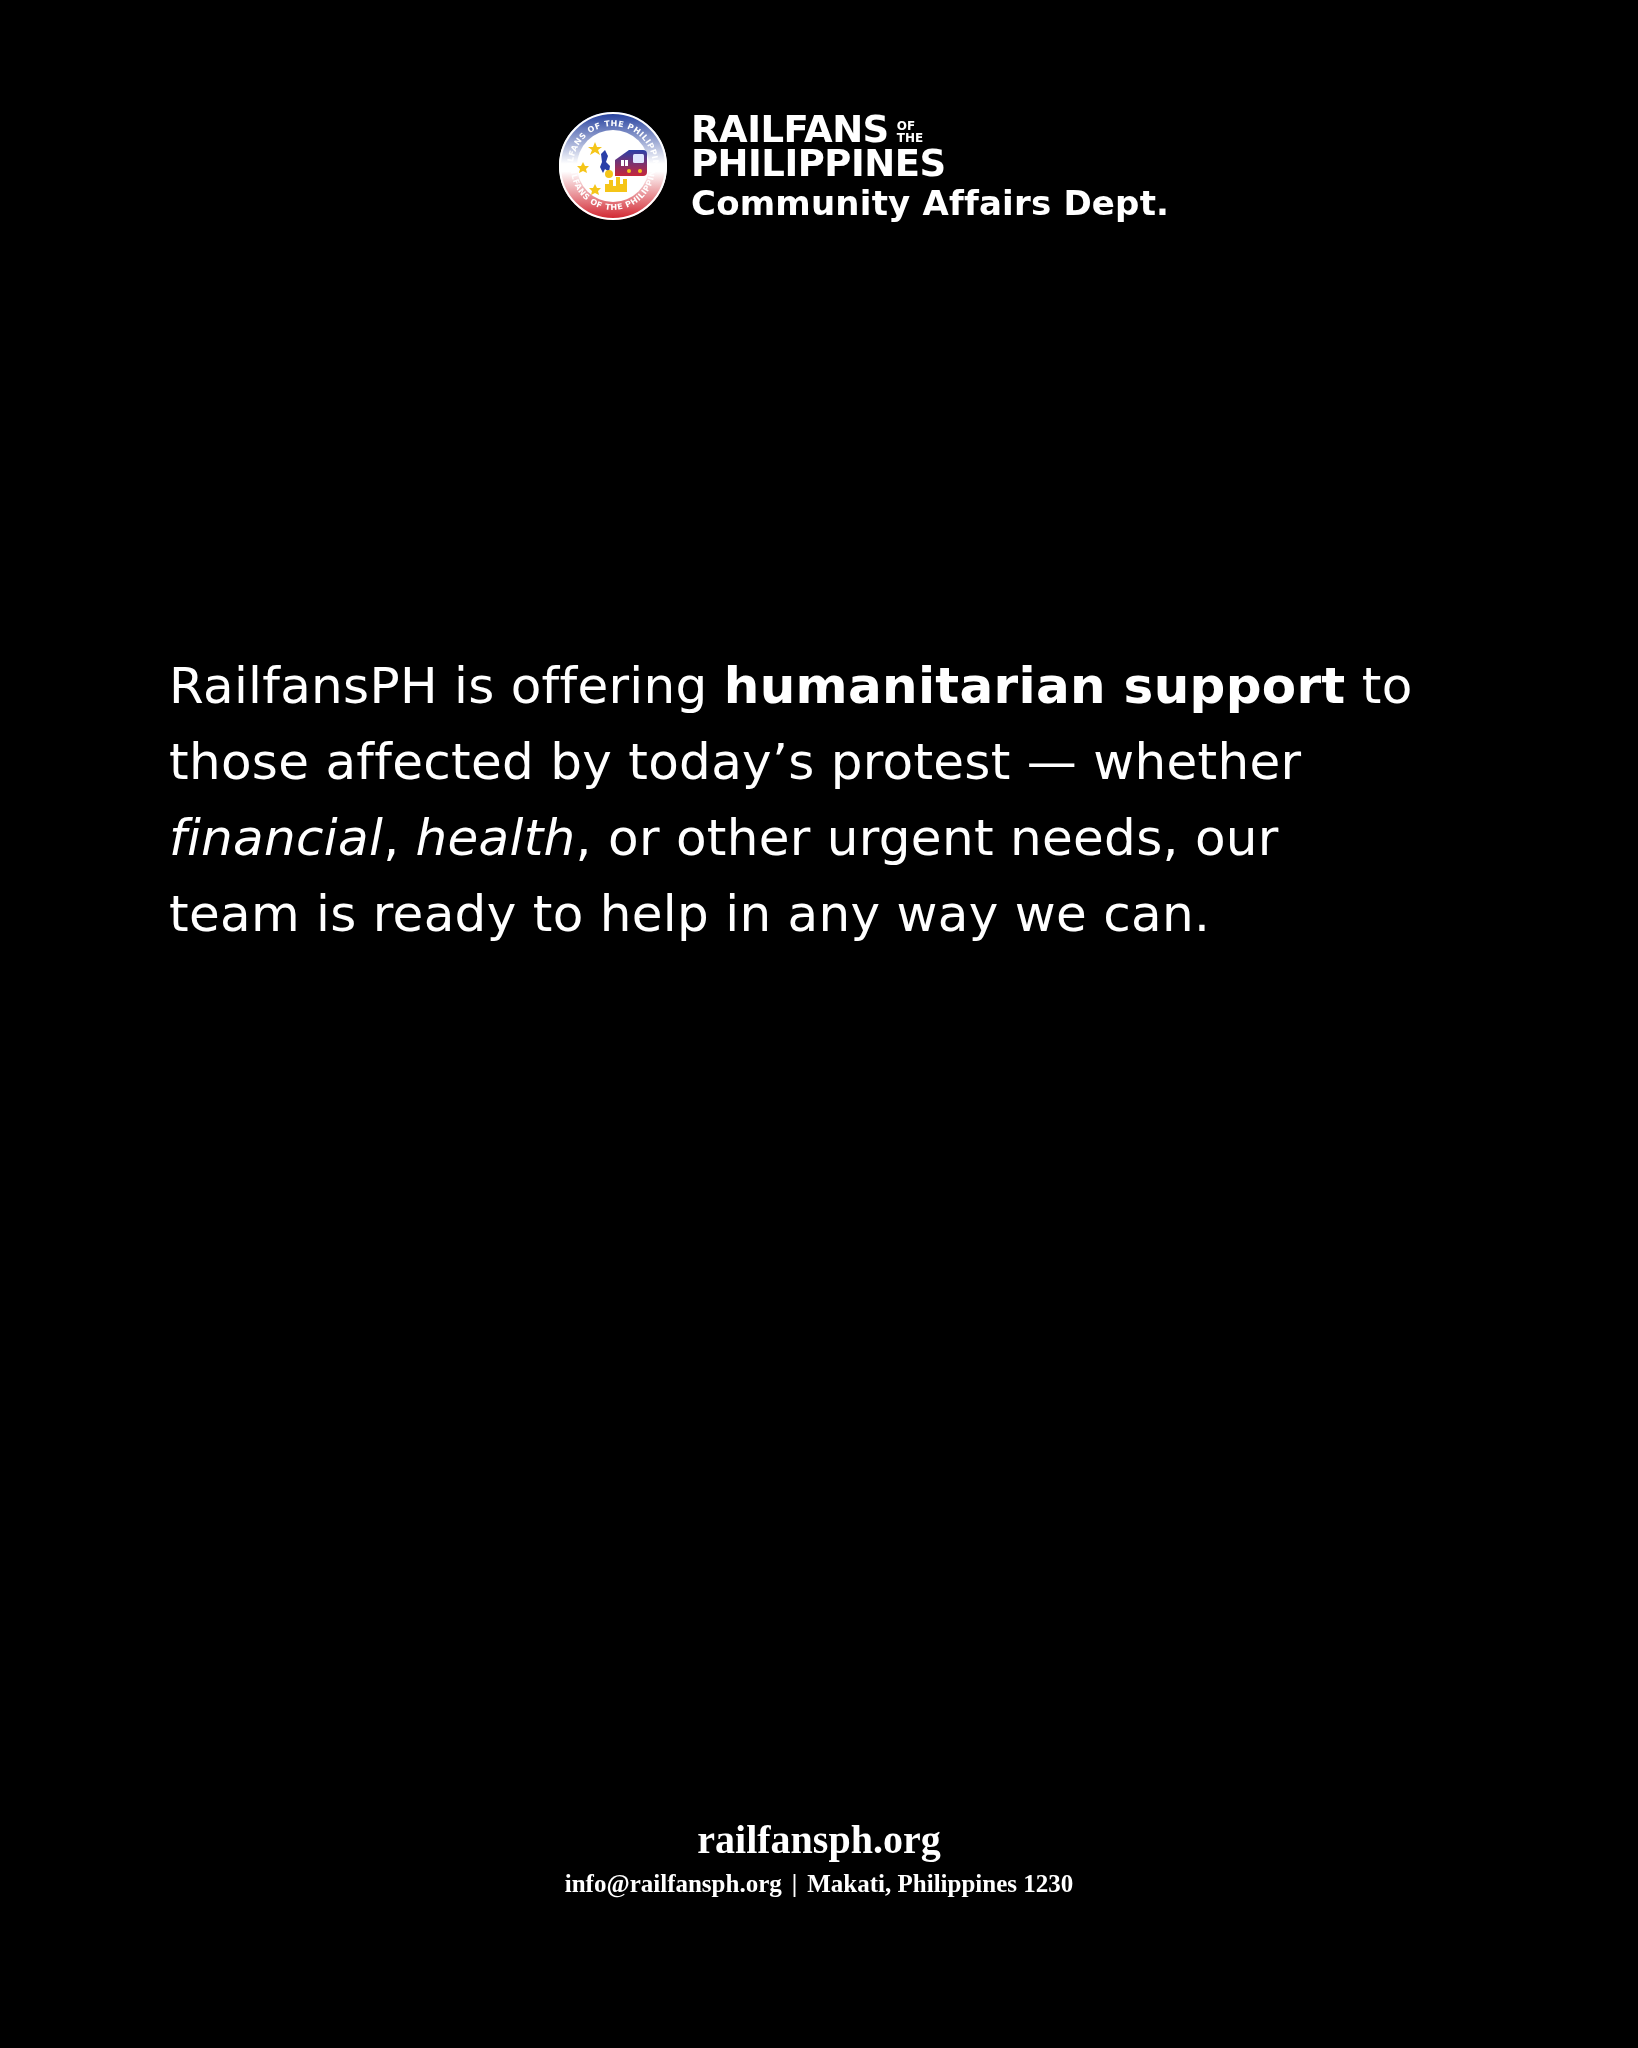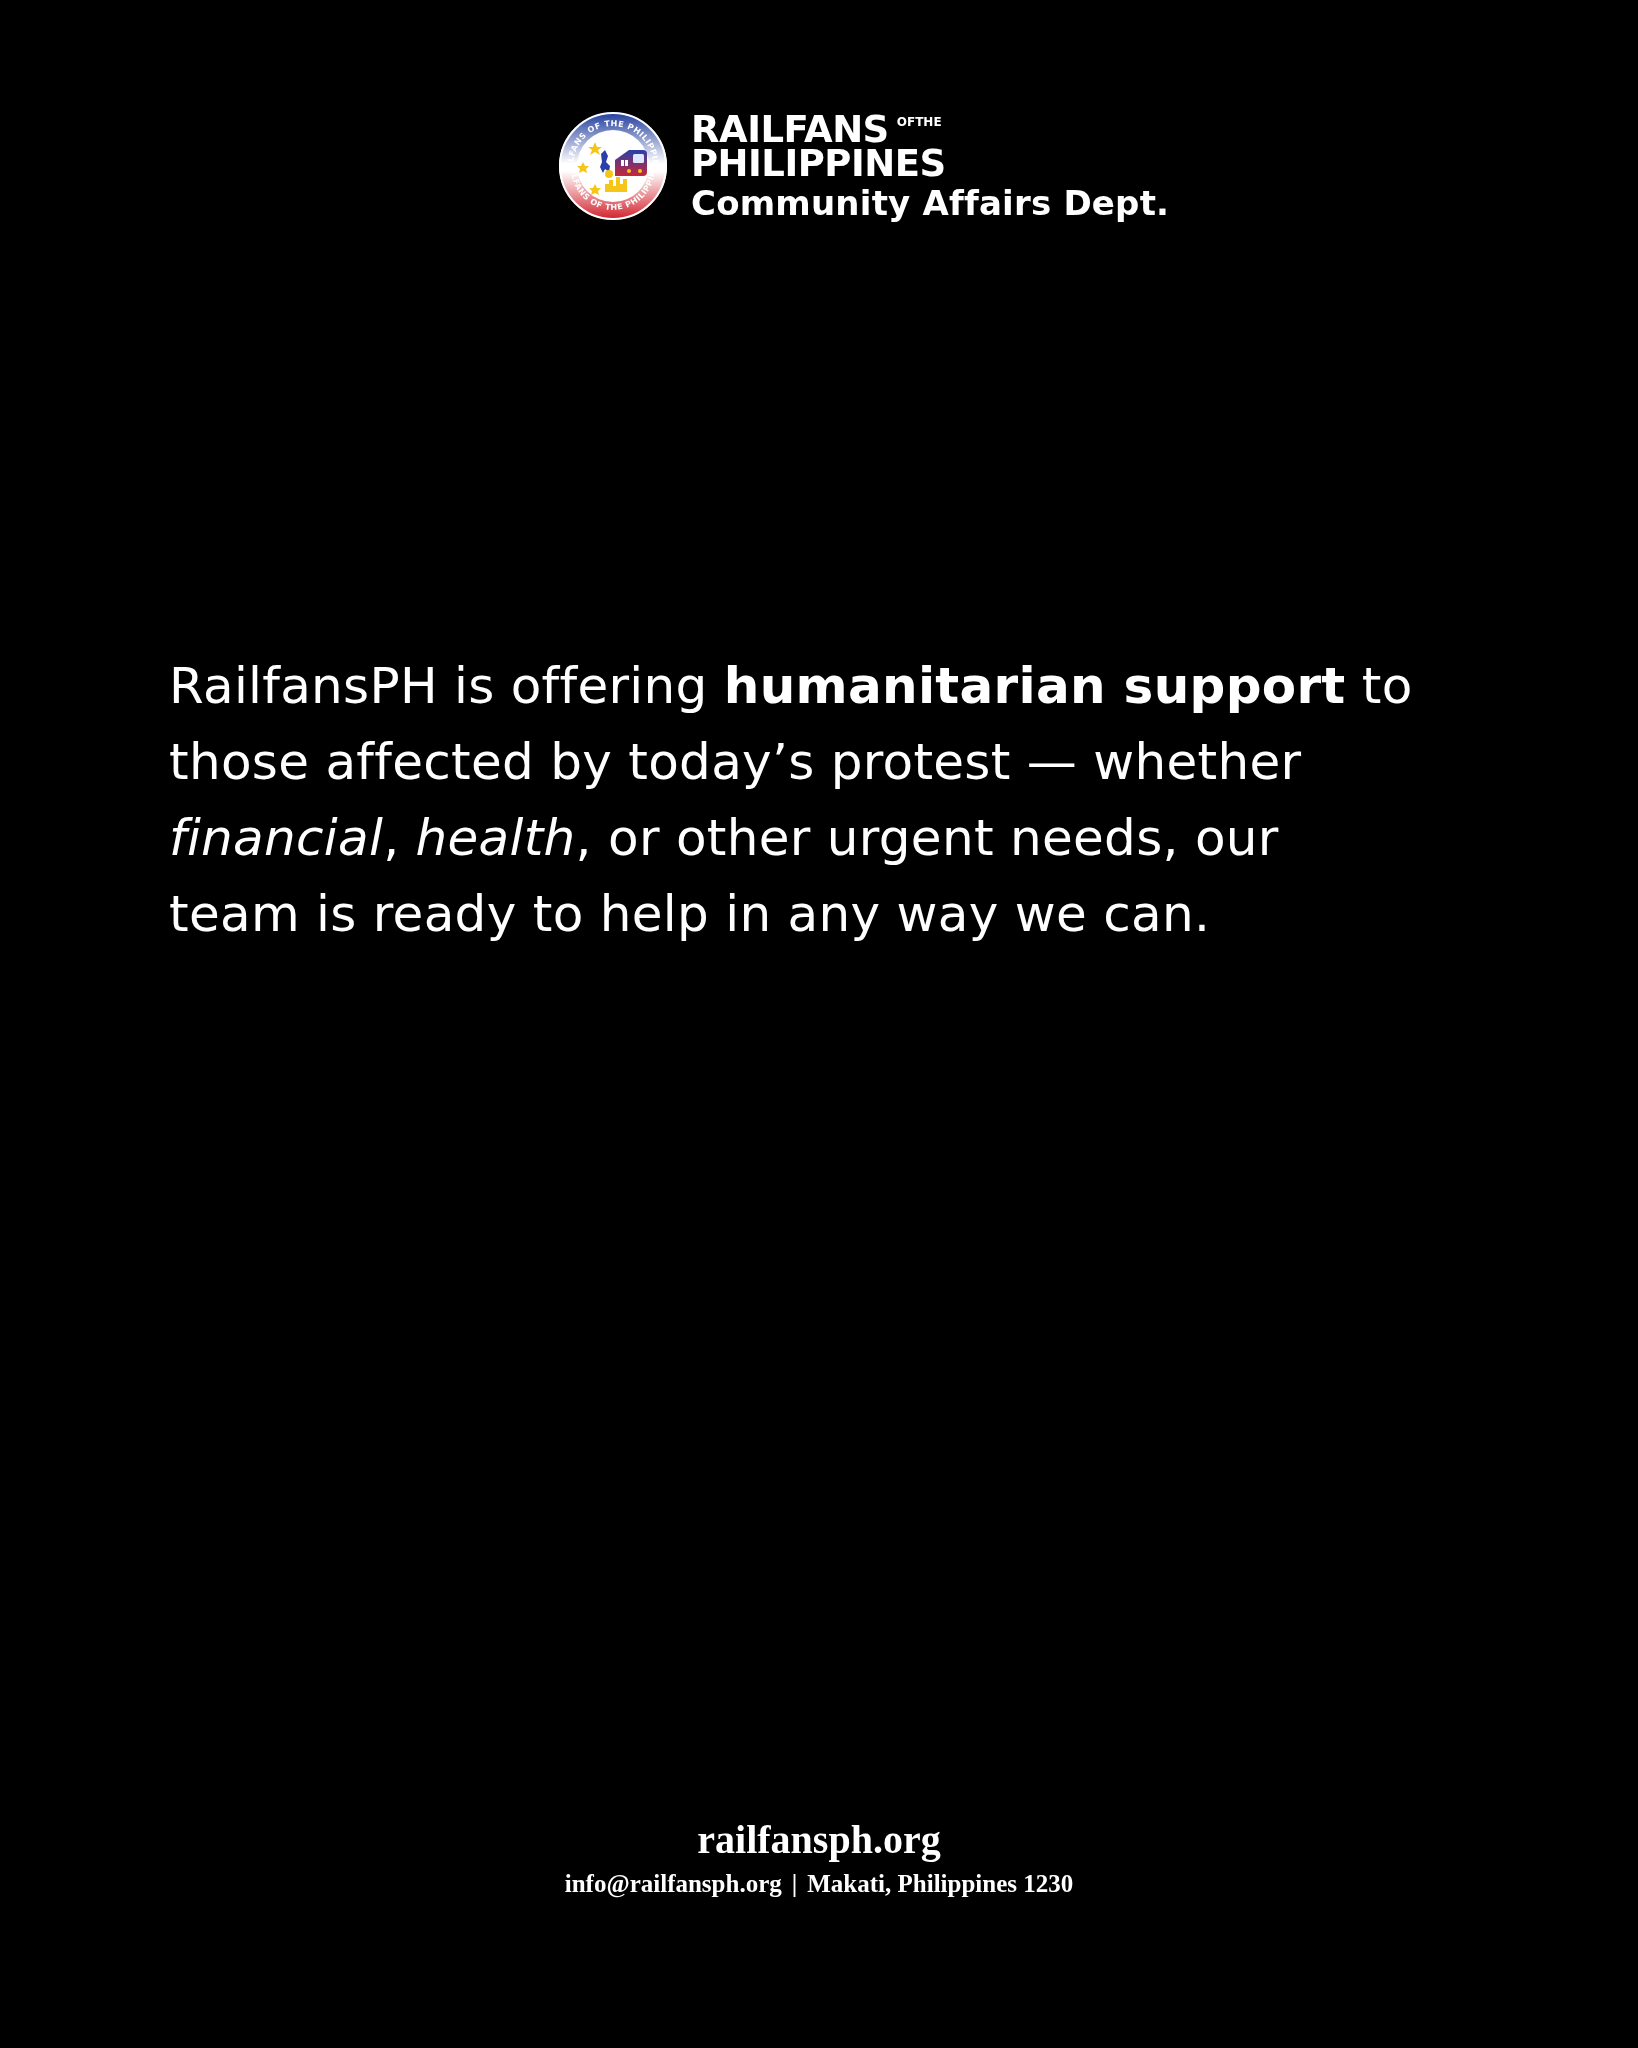--- a/index.html
+++ b/index.html
@@ -30,34 +30,34 @@
       height: 112px;
       flex: 0 0 112px;
     }
     .logo-text {
       margin-left: 22px;
       display: flex;
       flex-direction: column;
     }
     .brand-row {
       display: flex;
-      align-items: flex-start;
+      align-items: center;
       line-height: 1;
     }
     .brand-big {
       font-family: "DejaVu Sans", "Liberation Sans", sans-serif;
       font-weight: bold;
       font-size: 37px;
       letter-spacing: -0.5px;
       line-height: 34px;
       color: #ffffff;
     }
     .brand-ofthe {
       display: flex;
-      flex-direction: row;
+      flex-direction: column;
       margin-left: 8px;
       margin-top: 3px;
       font-family: "DejaVu Sans", "Liberation Sans", sans-serif;
       font-weight: bold;
       font-size: 12px;
       line-height: 12px;
       color: #ffffff;
     }
     .dept {
       margin-top: 6px;

